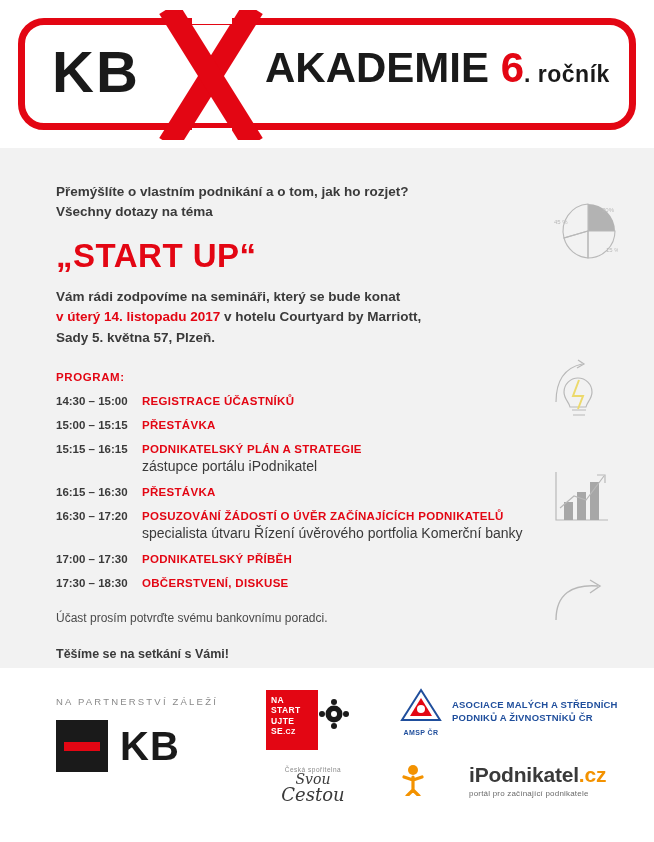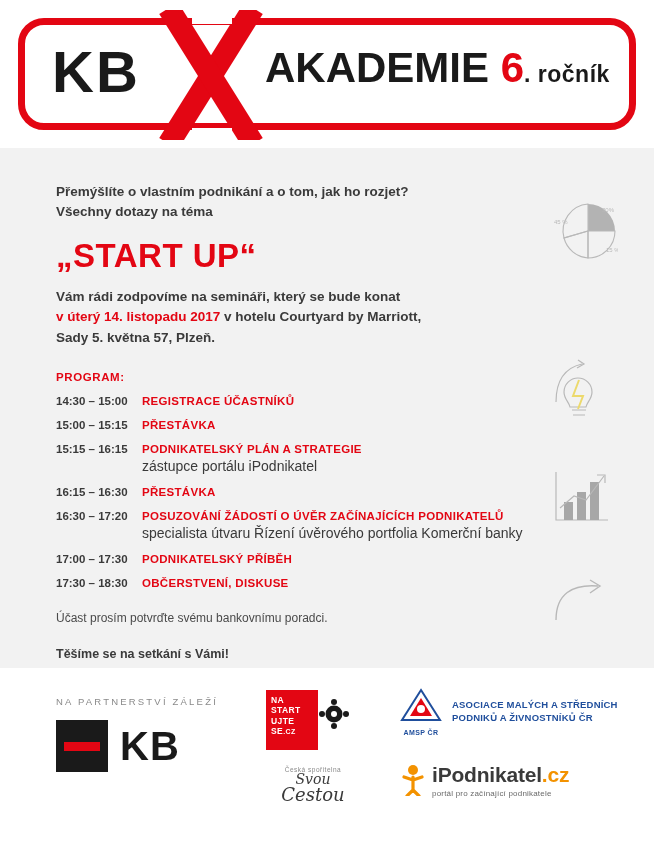--- a/index.html
+++ b/index.html
@@ -313,20 +313,21 @@
     line-height: 1.35;
     letter-spacing: 0.2px;
   }
 
   .ipodnikatel {
     position: absolute;
     left: 400px;
     top: 96px;
     display: flex;
     align-items: flex-start;
+    gap: 37px;
   }
   .ipodnikatel .glyph { width: 26px; }
   .ipodnikatel .words { margin-left: 6px; }
   .ipodnikatel .name {
     font-size: 21px;
     font-weight: bold;
     color: #3a3a3a;
     letter-spacing: -0.2px;
     line-height: 1;
   }

